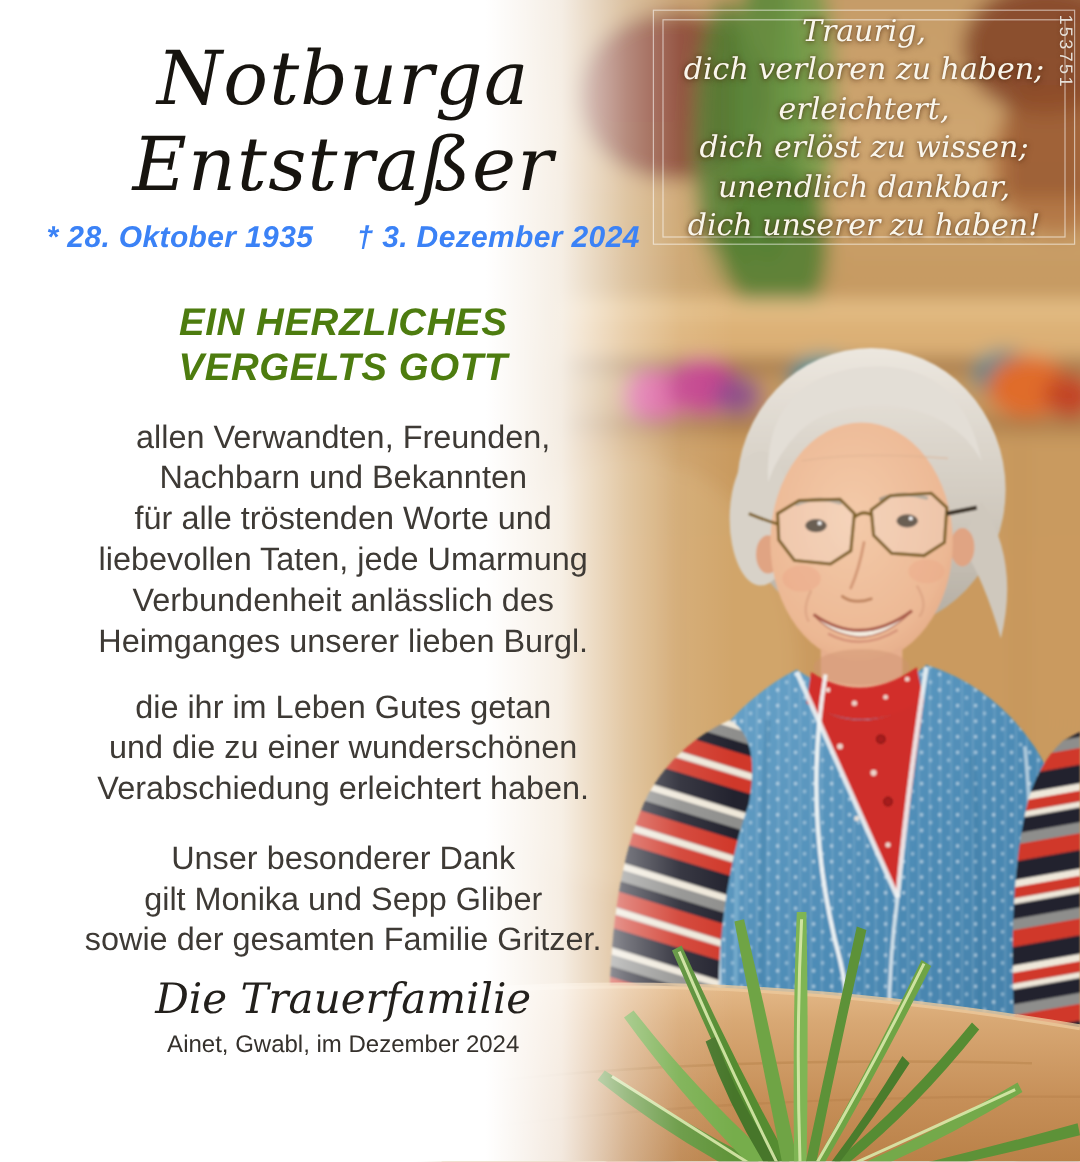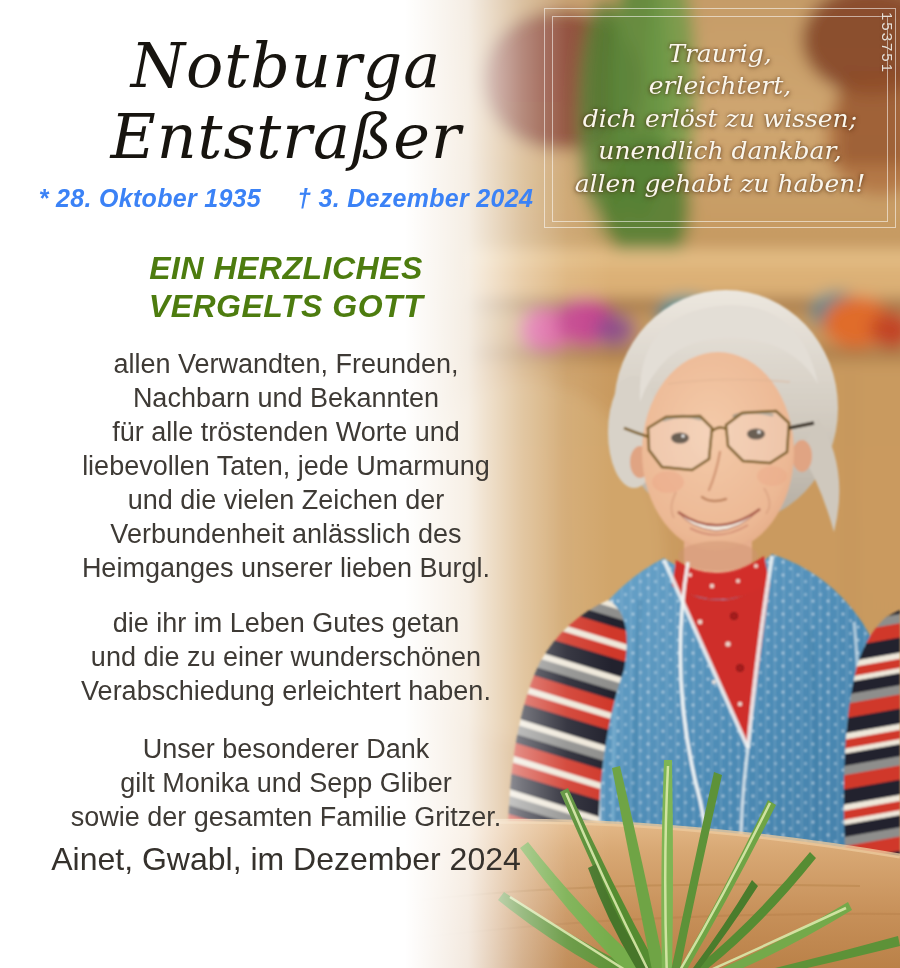--- a/index.html
+++ b/index.html
@@ -37,23 +37,23 @@
   }
   .heading span{display:block;}
   .para{margin-top:22px;font-size:27px;line-height:34px;color:#3e3a35;}
   .para span{display:block;}
   .para.p2{margin-top:21px;}
   .para.p3{margin-top:24px;}
   .signature{
     margin-top:13px;font-family:"DejaVu Serif",serif;font-style:italic;
     font-size:35px;color:#23201c;
   }
-  .place{margin-top:7px;font-size:32px;color:#35312c;}
+  .place{margin-top:7px;font-size:20px;color:#35312c;}
   .poem{
-    position:absolute;left:544px;top:8px;width:352px;height:220px;z-index:2;
+    position:absolute;left:544px;top:8px;width:352px;height:196px;z-index:2;
     border:1px solid rgba(255,255,255,0.55);padding:7px;box-sizing:border-box;
   }
   .poem-inner{
     border:1px solid rgba(255,255,255,0.55);height:100%;
     display:flex;flex-direction:column;justify-content:center;text-align:center;
     font-family:"DejaVu Serif",serif;font-style:italic;
     font-size:25px;line-height:32.5px;color:#faf6ec;
     text-shadow:0 1px 5px rgba(70,35,10,0.65),0 0 3px rgba(70,35,10,0.45);
   }
   .ref{
@@ -257,24 +257,25 @@
         <path d="M684 982 Q762 947 846 908"></path>
       </g>
     </g>
   </svg>
 
   <div class="fade"></div>
 
   <div class="poem">
     <div class="poem-inner">
       <span>Traurig,</span>
+      <span>dich verloren zu haben;</span>
       <span>erleichtert,</span>
       <span>dich erlöst zu wissen;</span>
       <span>unendlich dankbar,</span>
-      <span>allen gehabt zu haben!</span>
+      <span>dich unserer zu haben!</span>
     </div>
   </div>
 
   <div class="ref">153751</div>
 
   <div class="content">
     <div class="name">
       <span>Notburga</span>
       <span>Entstraßer</span>
     </div>
@@ -283,30 +284,30 @@
     </div>
     <div class="heading">
       <span>EIN HERZLICHES</span>
       <span>VERGELTS GOTT</span>
     </div>
     <div class="para p1">
       <span>allen Verwandten, Freunden,</span>
       <span>Nachbarn und Bekannten</span>
       <span>für alle tröstenden Worte und</span>
       <span>liebevollen Taten, jede Umarmung</span>
-      <span>und die vielen Zeichen der</span>
       <span>Verbundenheit anlässlich des</span>
       <span>Heimganges unserer lieben Burgl.</span>
     </div>
     <div class="para p2">
       <span>die ihr im Leben Gutes getan</span>
       <span>und die zu einer wunderschönen</span>
       <span>Verabschiedung erleichtert haben.</span>
     </div>
     <div class="para p3">
       <span>Unser besonderer Dank</span>
       <span>gilt Monika und Sepp Gliber</span>
       <span>sowie der gesamten Familie Gritzer.</span>
     </div>
+    <div class="signature">Die Trauerfamilie</div>
     <div class="place">Ainet, Gwabl, im Dezember 2024</div>
   </div>
 
 </div>
 
 </body></html>

